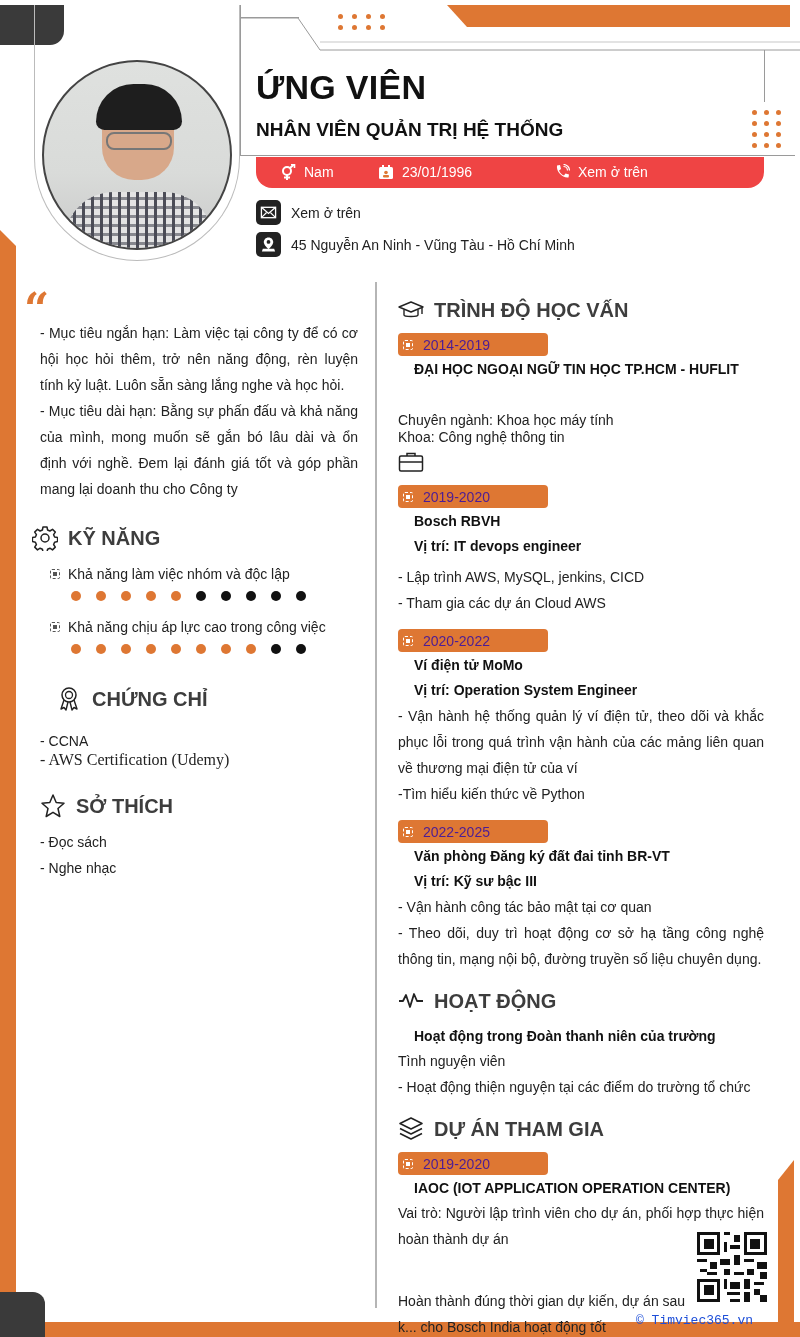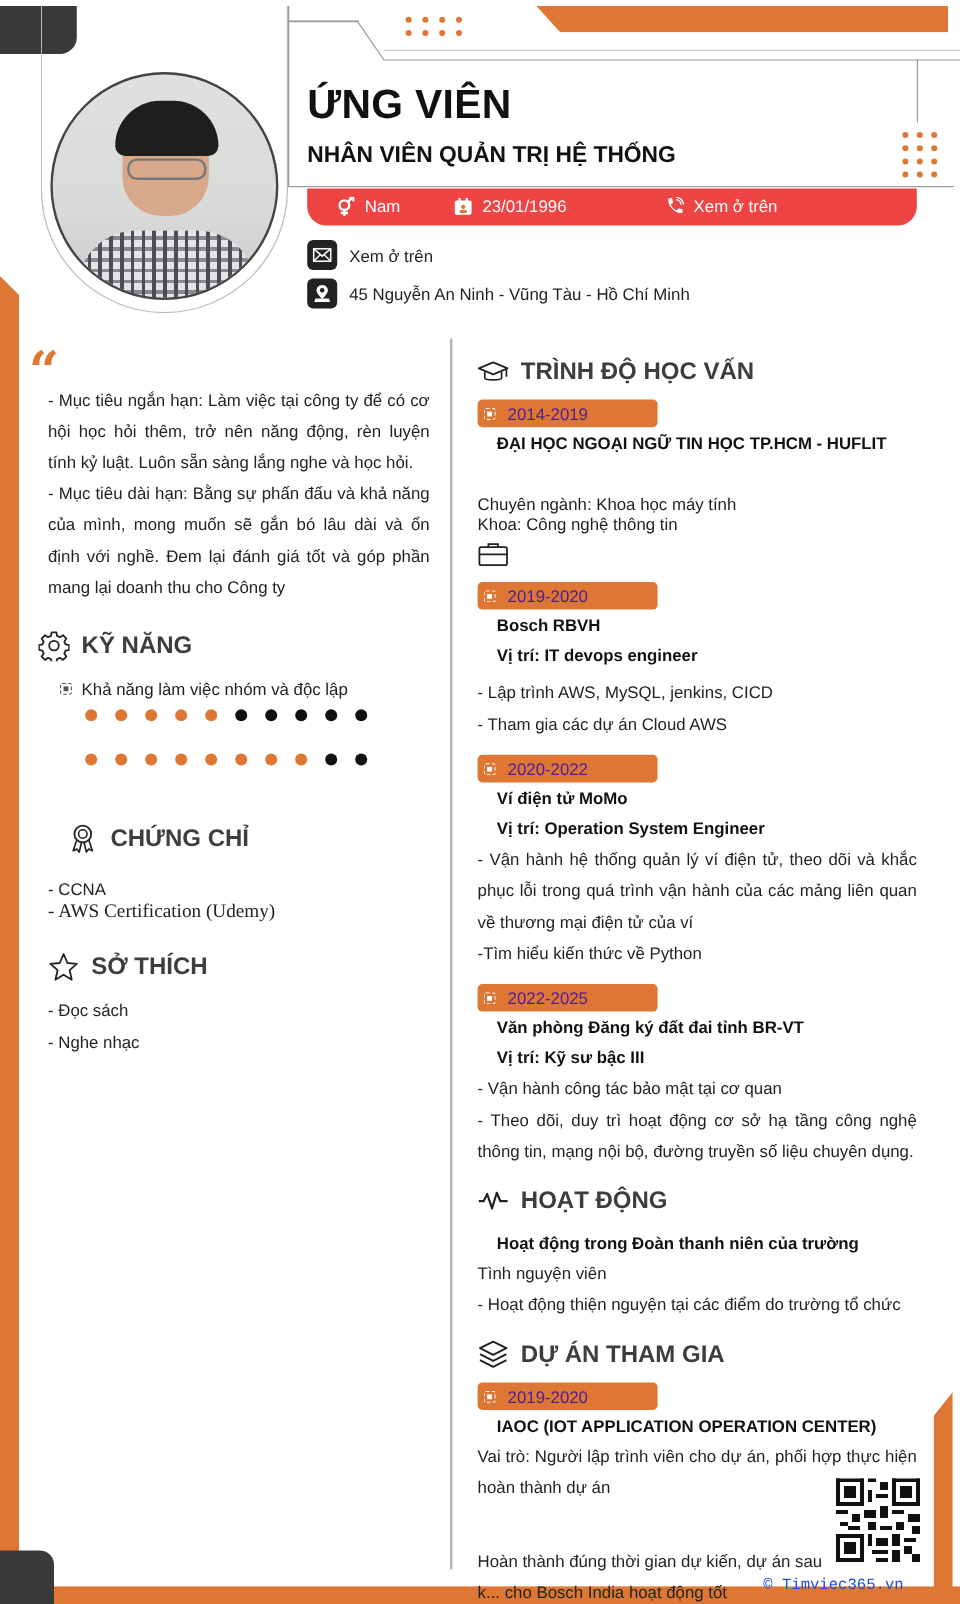--- a/index.html
+++ b/index.html
@@ -207,20 +207,24 @@
       <span class="on"></span>
       <span class="on"></span>
       <span></span>
       <span></span>
       <span></span>
       <span></span>
       <span></span>
   </div>
 </div>
 <div class="skill" style="top:619px;">
+  <div class="label">
+      <span class="bullet"></span>
+      <span>Khả năng chịu áp lực cao trong công việc</span>
+    </div>
   <div class="dots">
     <span class="on"></span>
       <span class="on"></span>
       <span class="on"></span>
       <span class="on"></span>
       <span class="on"></span>
       <span class="on"></span>
       <span class="on"></span>
       <span class="on"></span>
       <span></span>

